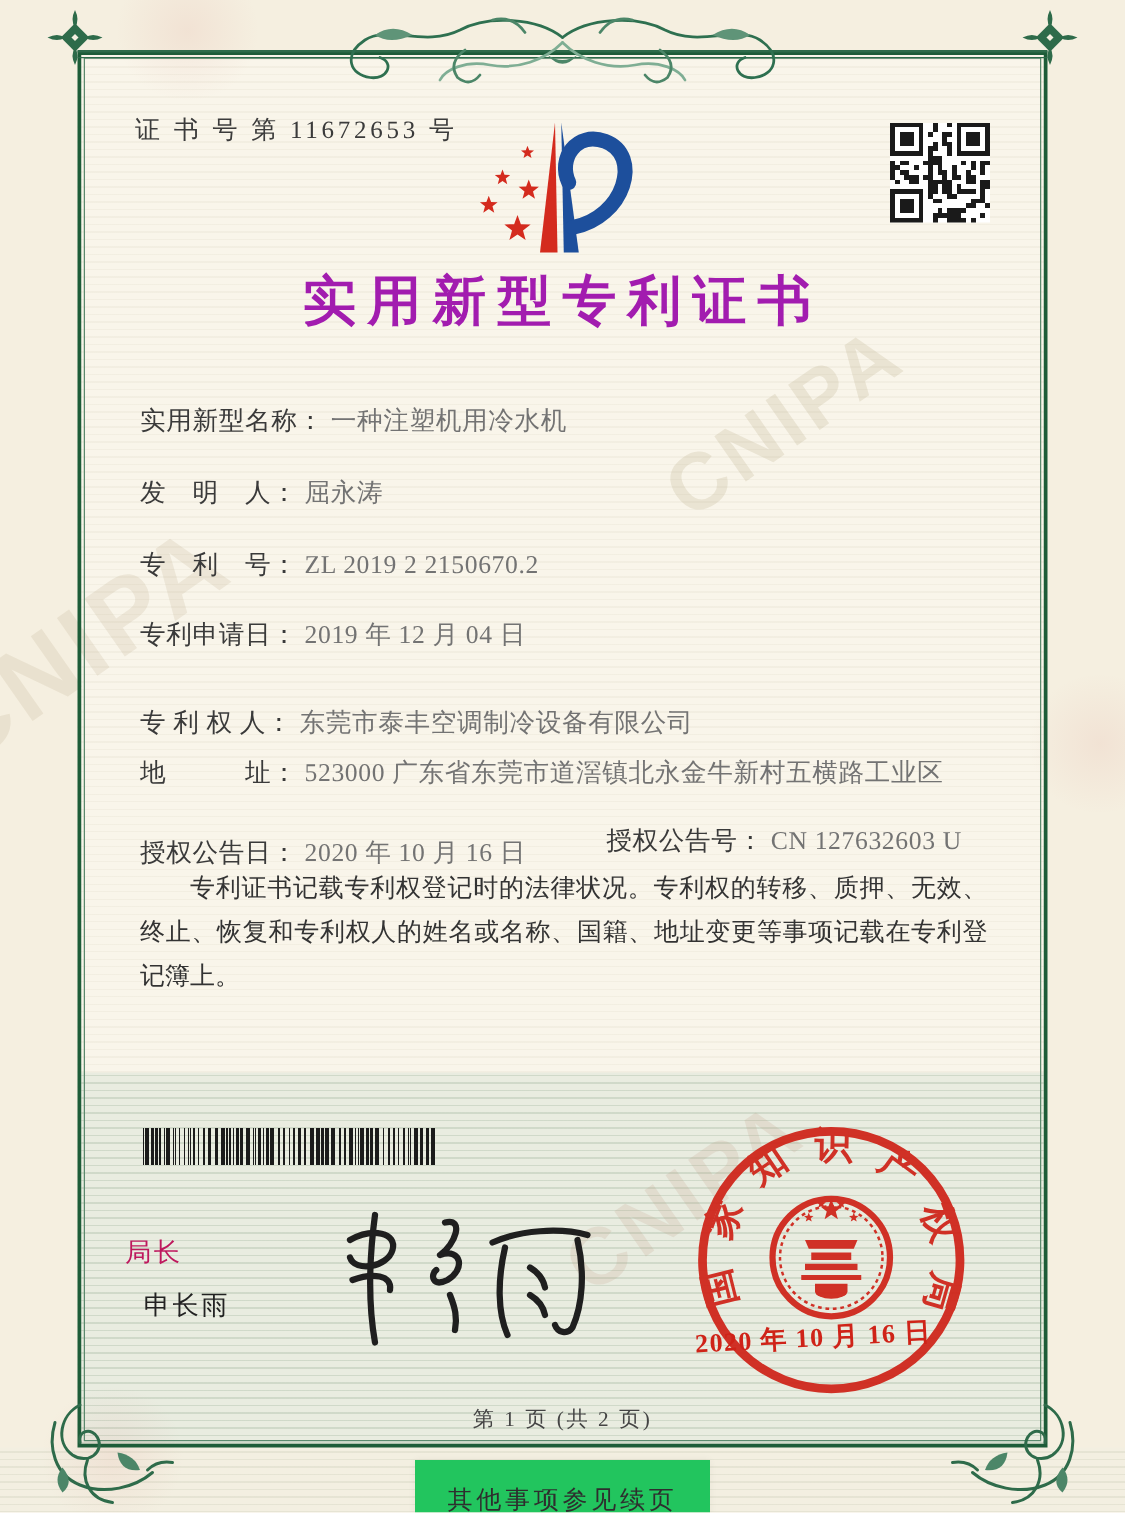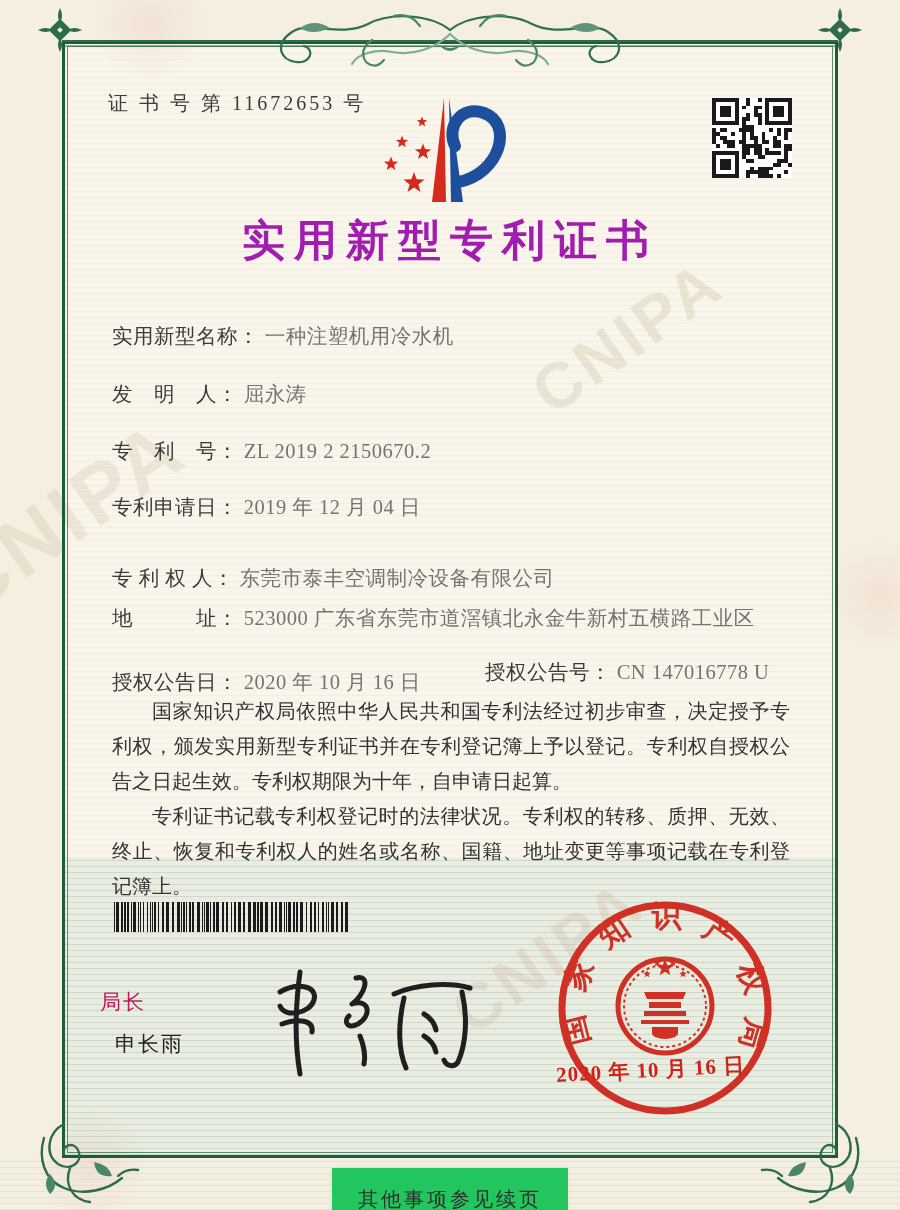--- a/index.html
+++ b/index.html
@@ -300,25 +300,24 @@
       <span class="lab">地　　　址：</span>
       <span class="val">523000 广东省东莞市道滘镇北永金牛新村五横路工业区</span>
     </div>
 
     <div class="frow" style="top:668px;">
       <span class="lab">授权公告日：</span>
       <span class="val">2020 年 10 月 16 日</span>
     </div>
     <div class="frow" style="top:658px; left:485px;">
       <span class="lab">授权公告号：</span>
-      <span class="val">CN 147016778 U</span>
+      <span class="val">CN 127632603 U</span>
     </div>
 
     <div class="paras">
-      <p>国家知识产权局依照中华人民共和国专利法经过初步审查，决定授予专利权，颁发实用新型专利证书并在专利登记簿上予以登记。专利权自授权公告之日起生效。专利权期限为十年，自申请日起算。</p>
       <p>专利证书记载专利权登记时的法律状况。专利权的转移、质押、无效、终止、恢复和专利权人的姓名或名称、国籍、地址变更等事项记载在专利登记簿上。</p>
     </div>
 
     <svg class="barcode" width="240" height="30" viewBox="0 0 240 30" shape-rendering="crispEdges">
       <g id="bc-bars" fill="#1b1b1b">
           <rect x="0" y="0" width="1" height="30"></rect>
           <rect x="2" y="0" width="3" height="30"></rect>
           <rect x="7" y="0" width="2" height="30"></rect>
           <rect x="10" y="0" width="2" height="30"></rect>
           <rect x="13" y="0" width="2" height="30"></rect>
@@ -417,20 +416,21 @@
           </g>
         <path d="M96,98 h42 l-3,7 h-36 z"></path>
         <rect x="101" y="108" width="32" height="6"></rect>
         <rect x="96" y="117" width="42" height="5"></rect>
         <rect x="93" y="126" width="48" height="4"></rect>
         <path d="M104,133 h26 v6 a13,6 0 0 1 -26,0 z"></path>
       </g>
     </svg>
     <div class="seal-date">2020 年 10 月 16 日</div>
 
+    <div class="page-num">第 1 页 (共 2 页)</div>
 
     <svg class="botflor" style="left:34px; top:1118px;" width="110" height="88" viewBox="0 0 110 88">
       <g stroke="#2e6b4a" fill="none" stroke-width="2.4" stroke-linecap="round">
         <path d="M30,6 C14,14 10,36 24,46 C36,54 50,44 44,32 C40,24 28,26 30,36"></path>
         <path d="M10,20 C4,40 10,62 30,70 C50,78 74,72 88,60"></path>
         <path d="M36,50 C30,66 38,82 56,84"></path>
         <path d="M60,44 q14 2 18 14 q-16 2 -18 -14" fill="#4c8668" stroke="none"></path>
         <path d="M16,56 q-8 10 0 20 q10 -8 0 -20" fill="#4c8668" stroke="none"></path>
         <path d="M84,58 q8 -8 20 -6"></path>
       </g>

